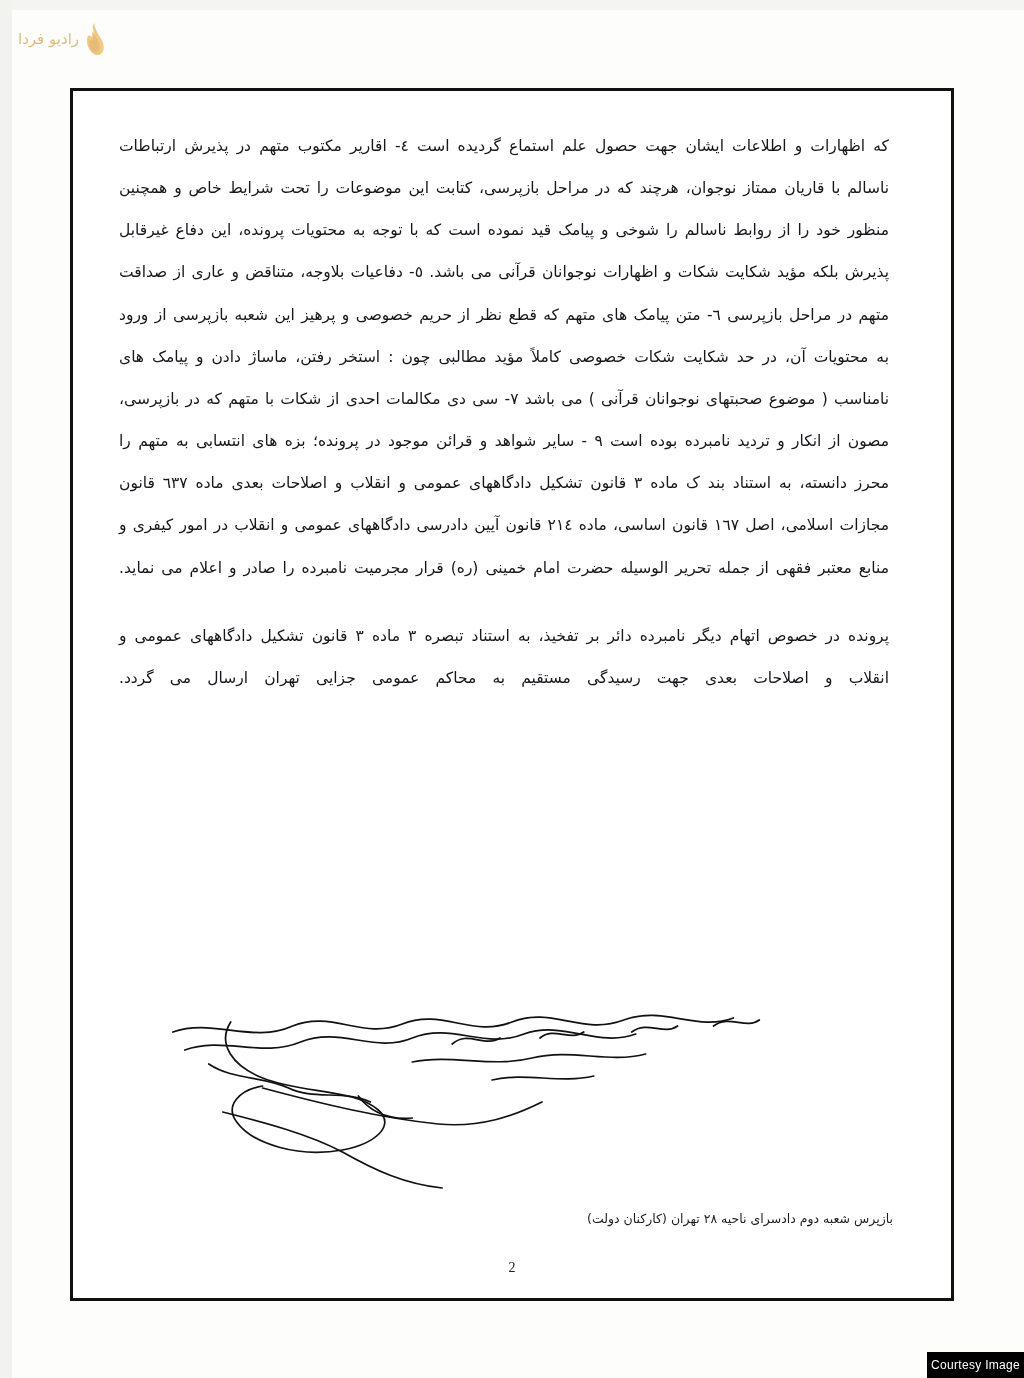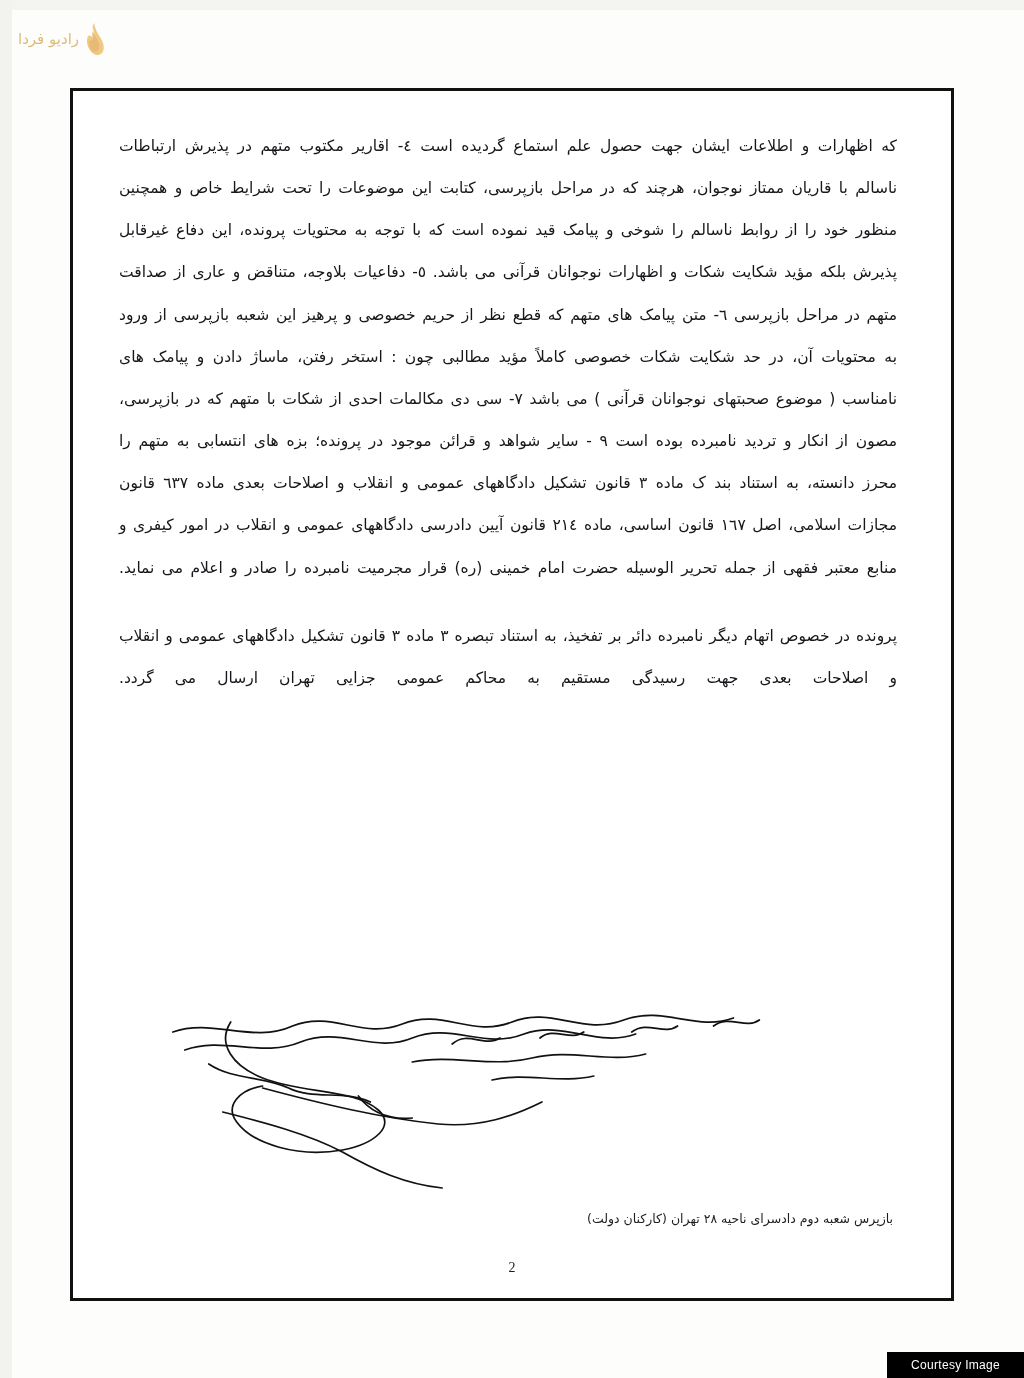--- a/index.html
+++ b/index.html
@@ -82,21 +82,21 @@
     text-align: justify;
     text-align-last: justify;
     font-family: "DejaVu Sans", "Liberation Sans", sans-serif;
     font-size: 15.5px;
     line-height: 2.72;
     color: #15171a;
     letter-spacing: 0px;
     word-spacing: 1px;
   }
   .doc-body p {
-    margin: 0 8px 0 0;
+    margin: 0 16px 0 0;
   }
   .para-gap {
     height: 26px;
   }
   .p-closing {
     text-align: right;
     text-align-last: right;
     margin-top: 26px;
   }
 
@@ -148,21 +148,21 @@
   }
 
   
   .courtesy {
     position: absolute;
     right: 0;
     bottom: 0;
     background: #000;
     color: #fff;
     font-size: 12px;
-    padding: 6px 24px;
+    padding: 6px 4px;
     letter-spacing: .3px;
     direction: ltr;
     font-family: "Liberation Sans", sans-serif;
   }
 </style>
 </head>
 <body>
 
 <div class="scan-page">
 

